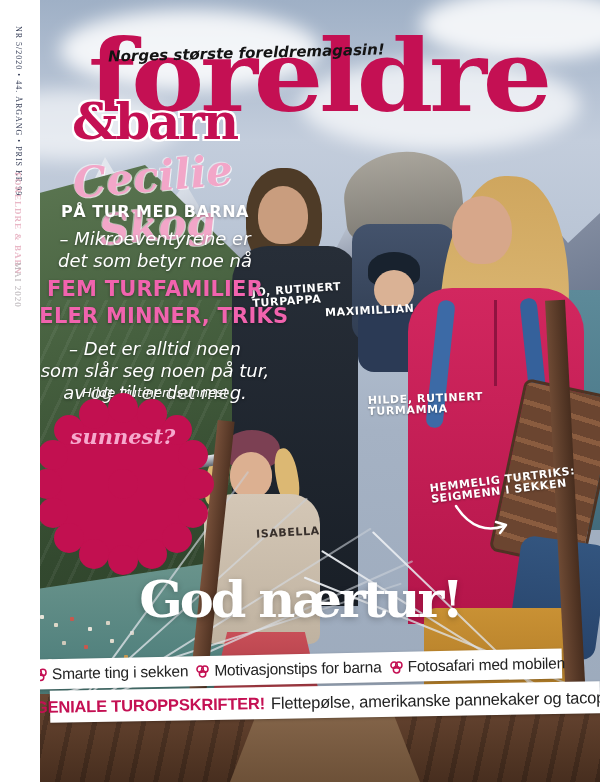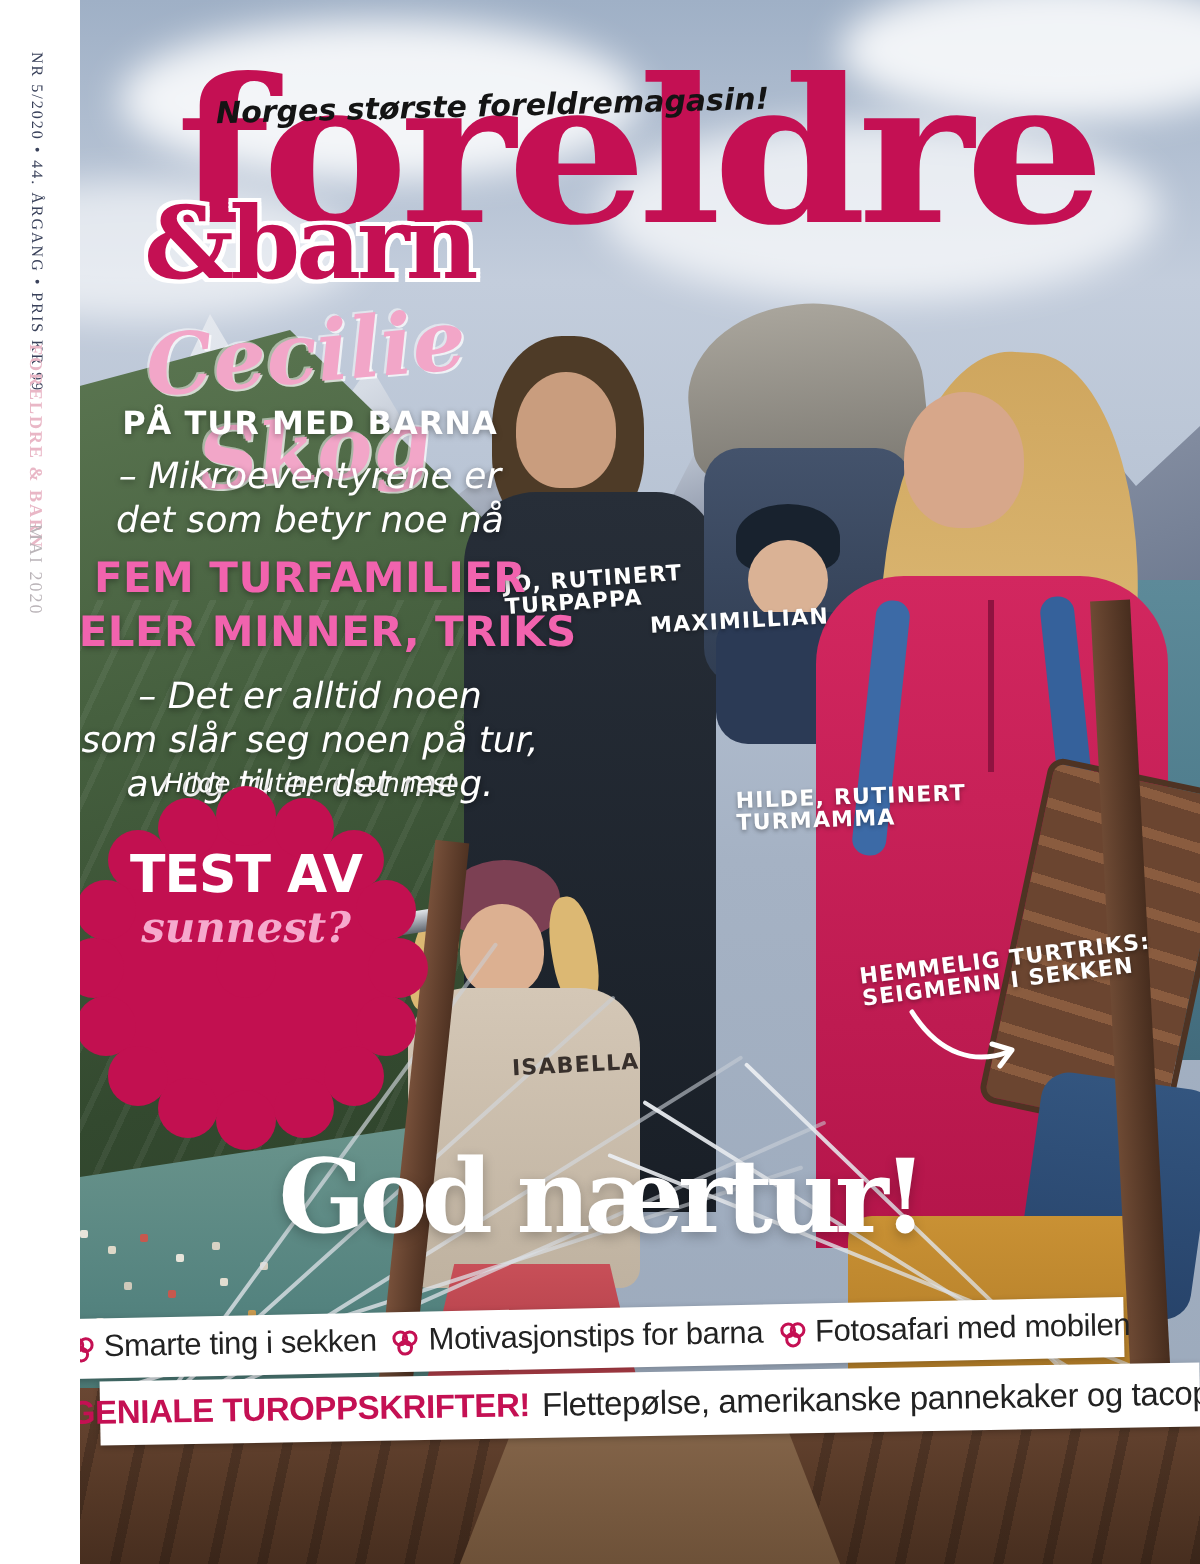--- a/index.html
+++ b/index.html
@@ -255,21 +255,20 @@
   </div>
   <div class="fem-quote">
     <div style="position:static">– Det er alltid noen</div>
     <div style="position:static">som slår seg noen på tur,</div>
     <div style="position:static">av og til er det meg.</div>
   </div>
   <div class="fem-attrib">Hilde, rutinert sunnest</div>
 
   <div class="badge">
     <div class="badge-inner">
-      <div class="badge-bold">TEST AV</div>
       <div class="badge-italic">sunnest?</div>
     </div>
   </div>
 
   <div class="hand label-dad">
     <div style="position:static">JO, RUTINERT</div>
     <div style="position:static">TURPAPPA</div>
   </div>
   <div class="hand label-baby">MAXIMILLIAN</div>
   <div class="hand label-mom">

